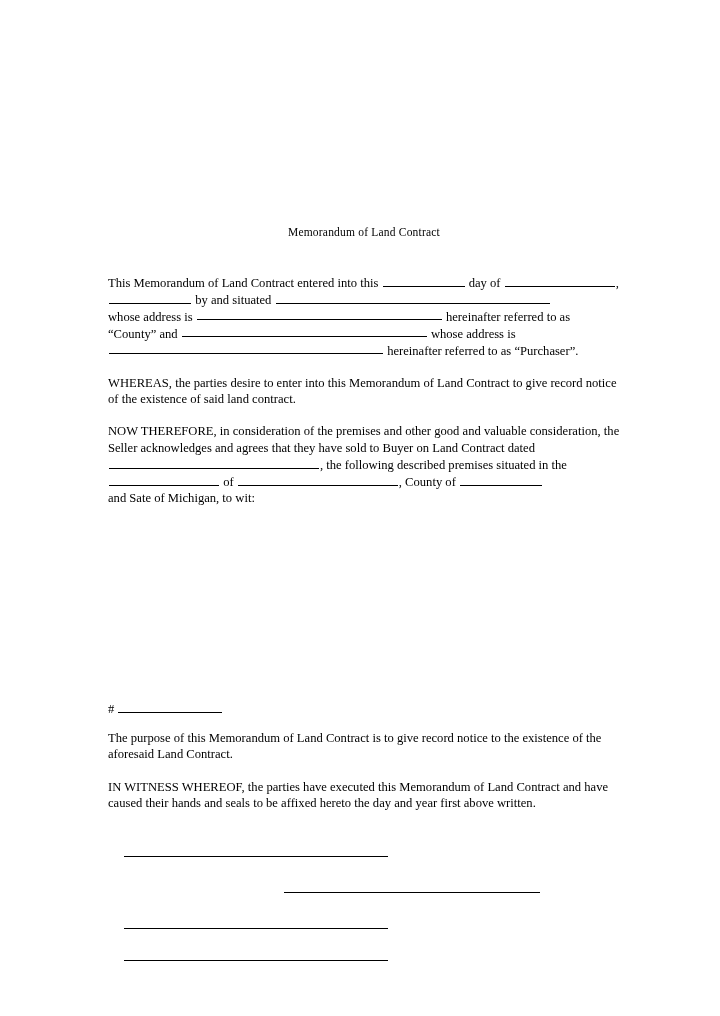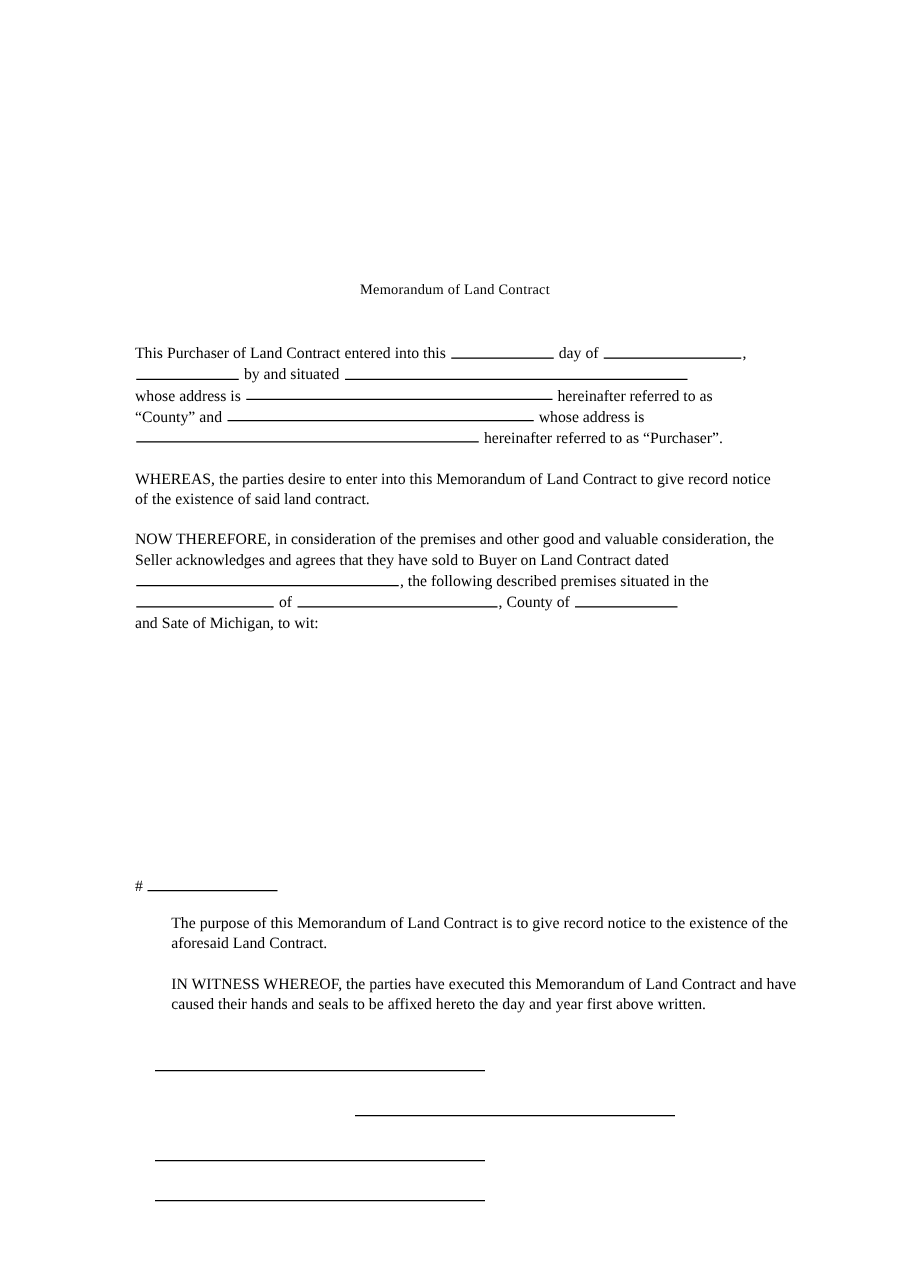--- a/index.html
+++ b/index.html
@@ -70,21 +70,20 @@
     border-bottom: 1px solid #000;
     width: 104px;
     height: 0.92em;
     margin-left: 4px;
   }
   .lower-block {
     position: absolute;
     left: 104px;
     top: 730px;
     width: 512px;
-    margin-left: 29px;
   }
   .sig-area {
     position: absolute;
     left: 104px;
     top: 846px;
     width: 512px;
   }
   .sig-line {
     border-bottom: 1px solid #000;
     height: 0;
@@ -97,21 +96,21 @@
 </head>
 <body>
 
 <div class="page">
 
   <div class="doc-body">
 
     <div class="doc-title">Memorandum of Land Contract</div>
 
     <p class="para">
-      <span>This Purchaser of Land Contract entered into this</span>
+      <span>This Memorandum of Land Contract entered into this</span>
       <span class="blank b-med"></span>
       <span>day of</span>
       <span class="blank b-long"></span><span>,</span><br>
       <span class="blank b-med"></span>
       <span>by and situated</span>
       <span class="blank b-full"></span><br>
       <span>whose address is</span>
       <span class="blank b-huge"></span>
       <span>hereinafter referred to as</span><br>
       <span>“County” and</span>

